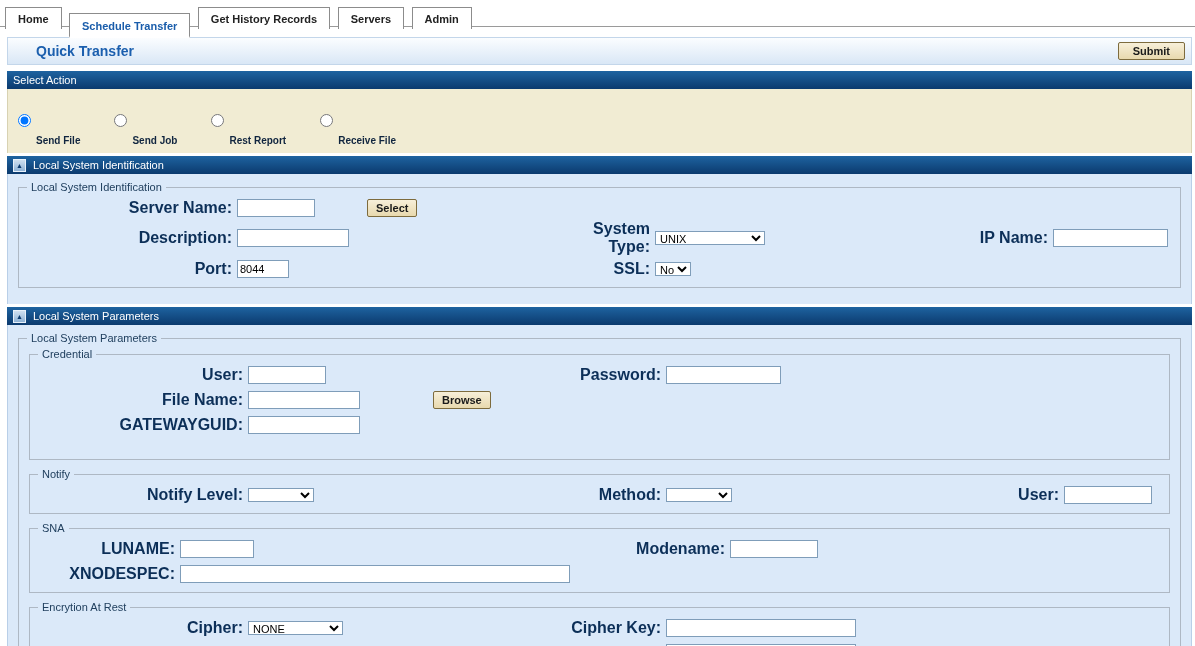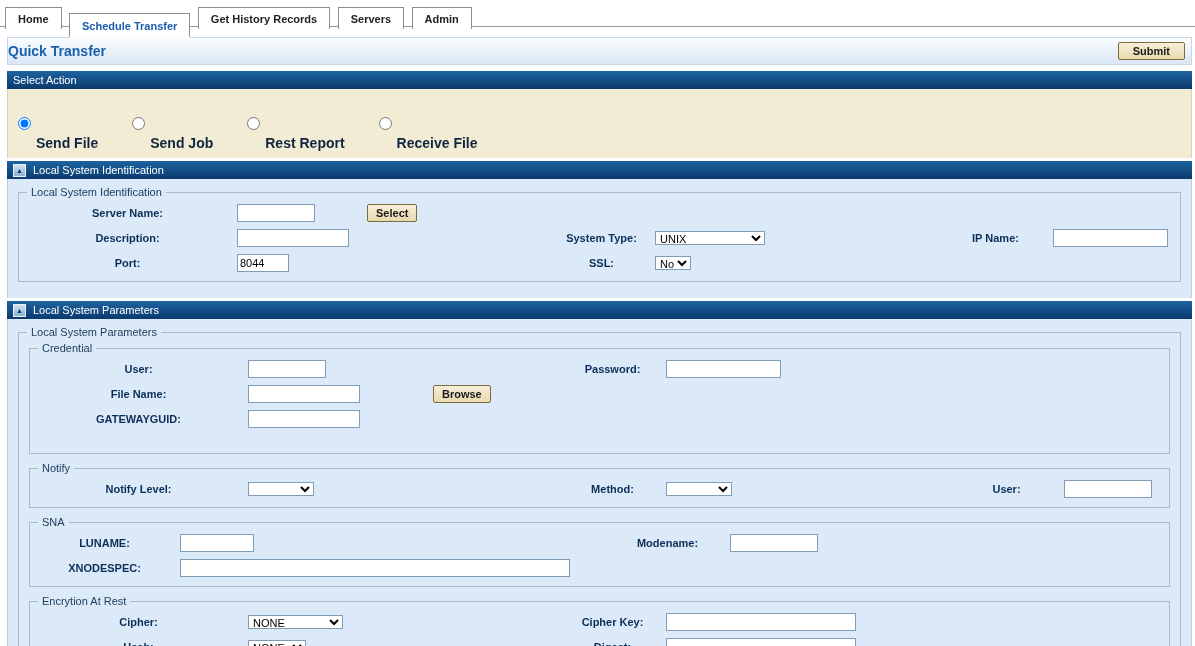--- a/index.html
+++ b/index.html
@@ -17,21 +17,21 @@
   }
   .tab.active { color: #1a5dab; border-bottom: 2px solid #ffffff; padding-top: 6px; top: 10px; }
 
   
   .main { margin: 10px 3px 0 7px; }
 
   
   .titlebar {
     height: 28px; display: flex; align-items: center; justify-content: space-between;
     background: linear-gradient(to bottom, #fbfdff, #d9e7f6);
-    border: 1px solid #c3d6ea; padding: 0 6px 0 0; margin-bottom: 6px;
+    border: 1px solid #c3d6ea; padding: 0 6px 0 28px; margin-bottom: 6px;
   }
   .titlebar .title { color: #1b5fae; font-size: 14px; font-weight: bold; }
 
   .btn {
     background: linear-gradient(to bottom, #f7efd9, #e8d9ae);
     border: 1px solid #7d6b3d; border-radius: 2px;
     font-size: 11px; font-weight: bold; color: #1a1a1a;
     padding: 2px 8px; cursor: pointer; font-family: "Liberation Sans", sans-serif;
   }
   .btn.submit { padding: 2px 14px; }
@@ -53,39 +53,39 @@
   .panel {
     background: #dbe9f9; border-left: 1px solid #b9cfe8; border-right: 1px solid #b9cfe8;
     padding: 5px 6px 8px 6px;
   }
   .actionrow {
     background: #f1ecd3; border-left: 1px solid #d8d2b2; border-right: 1px solid #d8d2b2;
     padding: 6px 10px 7px 10px; display: flex; align-items: center; gap: 34px;
   }
   .radioitem { display: flex; align-items: center; gap: 5px; cursor: pointer; }
   .radioitem input { margin: 0; cursor: pointer; }
-  .radioitem span { font-size: 14px; font-weight: bold; color: #10253f; margin-top: 40px; }
+  .radioitem span { font-size: 10px; font-weight: bold; color: #10253f; margin-top: 40px; }
 
   fieldset {
     border: 1px solid #aeb8c4; margin: 2px 4px 8px 4px; padding: 2px 4px 6px 4px;
   }
   fieldset legend { font-size: 11px; color: #21405f; padding: 0 4px; margin-left: 4px; }
   fieldset.inner { margin: 2px 6px 8px 6px; }
   fieldset.pad-bottom { padding-bottom: 22px; }
 
   
   .grid6 {
     display: grid; grid-template-columns: 214px 316px 102px 288px 110px 1fr;
     align-items: center; min-height: 25px;
   }
   .gridsna {
     display: grid; grid-template-columns: 146px 430px 120px 1fr;
     align-items: center; min-height: 25px;
   }
-  .lbl { text-align: center; padding-right: 5px; font-weight: bold; color: #0c2f58; font-size: 11px; }
+  .lbl { text-align: right; padding-right: 5px; font-weight: bold; color: #0c2f58; font-size: 16px; }
   .fld { display: flex; align-items: center; }
 
   input[type="text"], input[type="password"] {
     border: 1px solid #7f9db9; height: 18px; font-size: 11px; padding: 0 2px;
     background: #ffffff; font-family: "Liberation Sans", sans-serif;
   }
   select {
     border: 1px solid #7f9db9; height: 14px; font-size: 11px; background: #ffffff;
     font-family: "Liberation Sans", sans-serif;
   }

